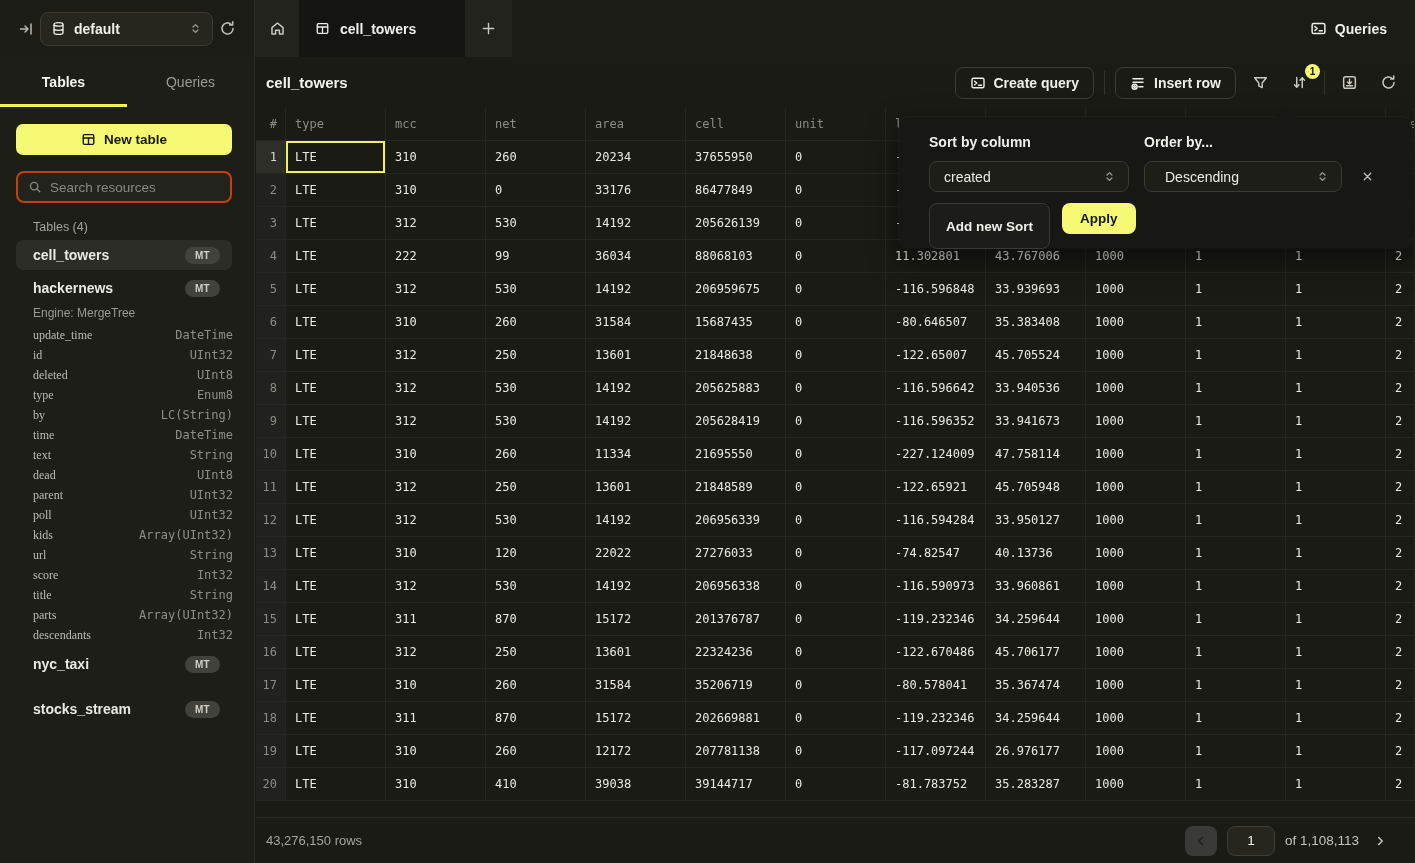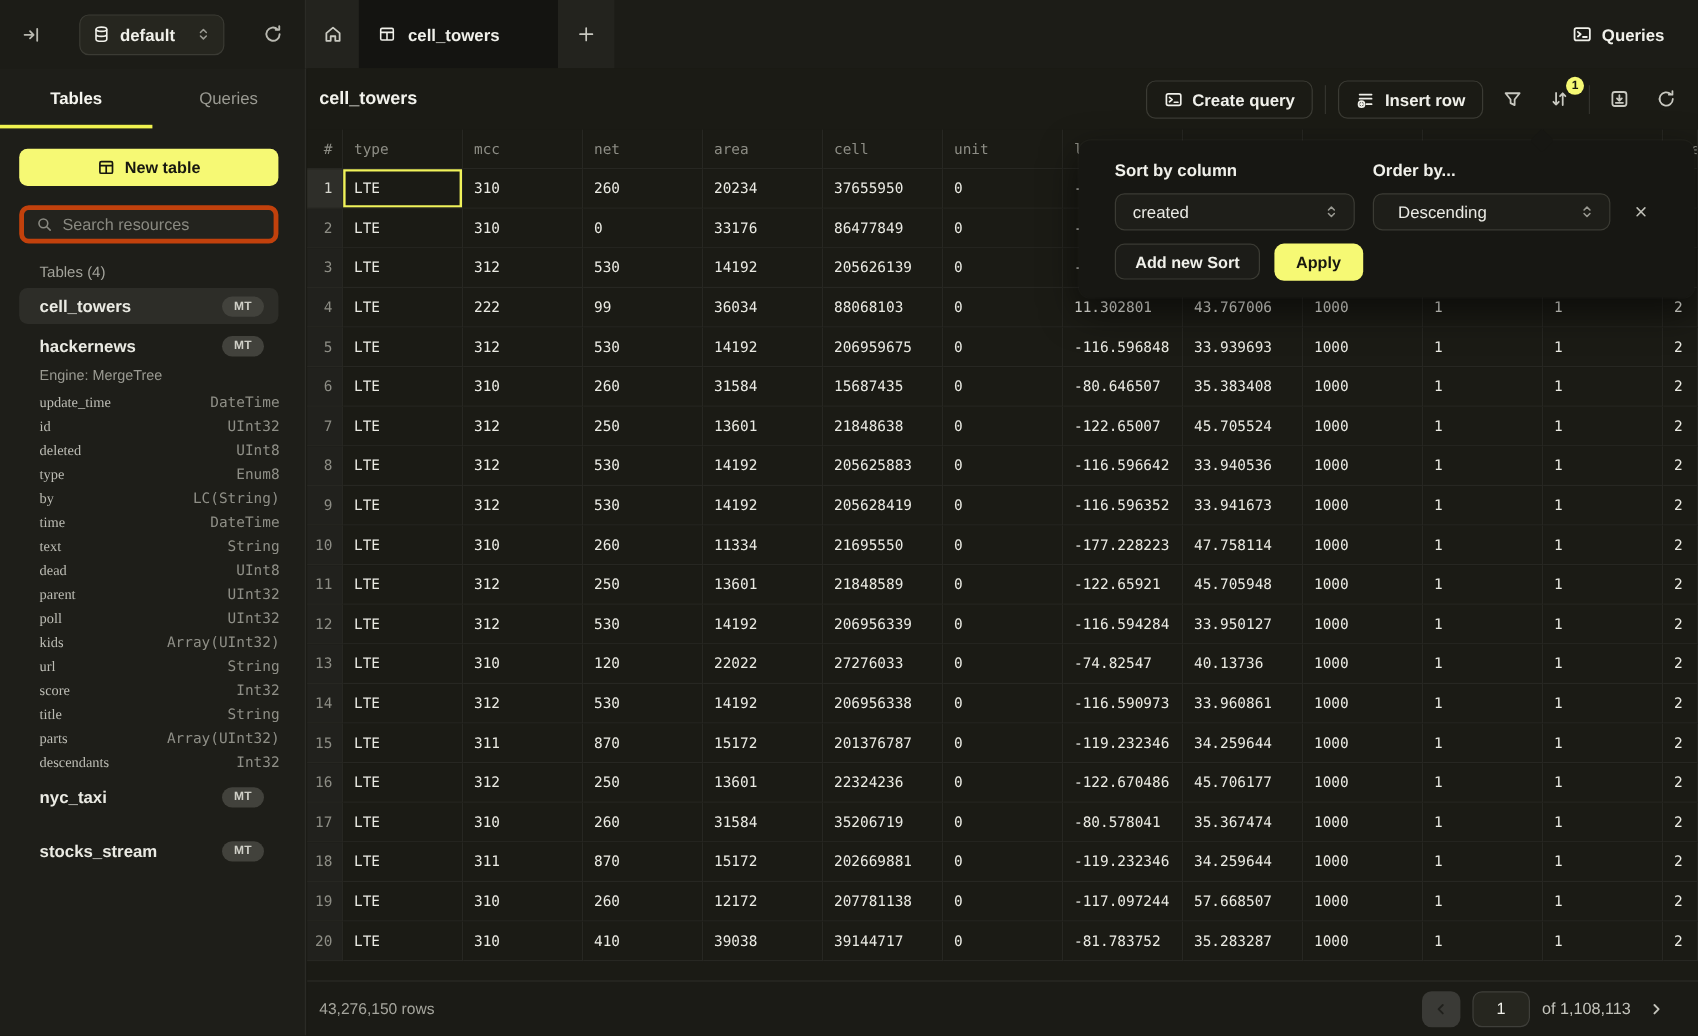--- a/index.html
+++ b/index.html
@@ -6,41 +6,41 @@
   html,body { width:1415px; height:863px; overflow:hidden; }
   body {
     font-family:"Liberation Sans", sans-serif;
     background:#1b1b16; color:#ececе6; position:relative;
   }
   svg { display:block; }
 
   
   .topbar { position:absolute; left:0; top:0; width:1415px; height:57px; background:#1c1c17; }
   .topbar-left { position:absolute; left:0; top:0; width:255px; height:57px;
-    border-right:1px solid #2b2b26; display:flex; align-items:center; gap:28px; padding:0 14px; background:#1c1c17; }
+    border-right:1px solid #2b2b26; display:flex; align-items:center; gap:2px; padding:0 14px; background:#1c1c17; }
   .icon-btn { background:none; border:none; color:#b9b9b1; cursor:pointer; display:flex; align-items:center; justify-content:center; padding:4px; border-radius:6px; }
   .db-select { flex:1; height:34px; display:flex; align-items:center; gap:8px; padding:0 10px;
     background:#26261f; border:1px solid #3b3b34; border-radius:8px; color:#f0f0ea; font-size:14px; font-weight:600; cursor:pointer; }
   .db-select .spacer { flex:1; }
   .tabstrip { position:absolute; left:255px; top:0; width:257px; height:57px; background:#23231e; display:flex; align-items:stretch; }
   .home-btn { width:44px; display:flex; align-items:center; justify-content:center; color:#c9c9c1; background:none; border:none; cursor:pointer; }
   .tab { width:166px; background:#141411; display:flex; align-items:center; gap:10px; padding:0 16px; color:#f0f0ea; font-size:14px; font-weight:600; border:none; cursor:pointer; }
   .plus-btn { width:47px; display:flex; align-items:center; justify-content:center; color:#c9c9c1; background:none; border:none; font-size:18px; cursor:pointer; }
   .topbar-right { position:absolute; right:18px; top:0; height:57px; display:flex; align-items:center; }
   .ghost-btn { display:flex; align-items:center; gap:8px; background:none; border:none; color:#f0f0ea; font-size:14px; font-weight:600; cursor:pointer; padding:6px 10px; border-radius:8px; }
 
   
   .sidebar { position:absolute; left:0; top:57px; width:255px; height:806px; background:#1e1e19; border-right:1px solid #2b2b26; }
   .side-tabs { height:50px; display:flex; }
   .side-tab { flex:1; display:flex; align-items:center; justify-content:center; font-size:14px; color:#9a9a92; background:none; border:none; cursor:pointer; position:relative; }
   .side-tab.active { color:#f5f5ef; font-weight:700; }
   .side-tab.active::after { content:""; position:absolute; left:0; right:0; bottom:0; height:3px; background:#f0f24f; }
   .new-table-btn { position:absolute; left:16px; top:67px; width:216px; height:31px; background:#f6f974; color:#17170f;
     border:none; border-radius:7px; font-size:13.5px; font-weight:700; display:flex; align-items:center; justify-content:center; gap:8px; cursor:pointer; }
-  .search-box { position:absolute; left:16px; top:114px; width:216px; height:32px; background:#23231e; border:4px solid #c2410c; border-radius:8px;
+  .search-box { position:absolute; left:16px; top:114px; width:216px; height:32px; background:#23231e; border:2px solid #c2410c; border-radius:8px;
     display:flex; align-items:center; gap:8px; padding:0 10px; color:#8a8a82; }
   .search-box input { flex:1; background:none; border:none; outline:none; color:#d8d8d0; font-size:13.5px; font-family:inherit; }
   .search-box input::placeholder { color:#8a8a82; }
   .section-label { position:absolute; left:33px; top:163px; font-size:12.5px; color:#a3a39b; }
   .tbl-item { position:absolute; left:16px; width:216px; height:30px; display:flex; align-items:center; padding:0 12px 0 17px;
     border-radius:7px; color:#ececе6; font-size:14px; cursor:pointer; color:#eaeae3; }
   .tbl-item.selected { background:#2d2d28; }
   .tbl-item .name { flex:1; font-weight:600; }
   .badge { background:#42423c; color:#cfcfc7; font-size:10px; font-weight:700; padding:3px 10px; border-radius:10px; letter-spacing:.3px; }
   .engine-line { position:absolute; left:33px; top:249px; font-size:12px; color:#9a9a92; }
@@ -89,21 +89,21 @@
   .sort-popup { position:absolute; left:899px; top:117px; width:513px; height:131px; background:#171713; border-radius:10px;
     box-shadow:0 12px 30px rgba(0,0,0,.55), 0 0 0 1px rgba(255,255,255,.03); z-index:20; }
   .popup-caret { position:absolute; top:-7px; left:379px; width:14px; height:14px; background:#171713; transform:rotate(45deg); border-radius:2px; }
   .sp-label { position:absolute; top:17px; font-size:14px; font-weight:700; color:#f0f0ea; }
   .sp-label.l1 { left:30px; } .sp-label.l2 { left:245px; }
   .sp-select { position:absolute; top:44px; height:31px; background:#1e1e19; border:1px solid #3b3b34; border-radius:8px;
     display:flex; align-items:center; padding:0 12px 0 14px; font-size:14px; color:#eaeae4; cursor:pointer; }
   .sp-select .spacer { flex:1; }
   .sp-select.s1 { left:30px; width:200px; } .sp-select.s2 { left:245px; width:198px;padding-left:20px; }
   .sp-close { position:absolute; left:460px; top:51px; background:none; border:none; color:#c0c0b8; cursor:pointer; padding:2px; }
-  .sp-add { position:absolute; left:30px; top:86px; height:30px; padding:0 16px; background:#1c1c18; border:1px solid #3b3b34;
+  .sp-add { position:absolute; left:30px; top:86px; height:46px; padding:0 16px; background:#1c1c18; border:1px solid #3b3b34;
     border-radius:8px; color:#f0f0ea; font-size:13.5px; font-weight:600; cursor:pointer; }
   .sp-apply { position:absolute; left:163px; top:86px; height:31px; padding:0 18px; background:#f6f974; border:none;
     border-radius:8px; color:#17170f; font-size:13.5px; font-weight:700; cursor:pointer; }
 </style>
 </head>
 <body>
 
 <header class="topbar">
   <div class="topbar-left">
     <button class="icon-btn">
@@ -502,21 +502,21 @@
           <div class="cell">2</div>
         </div>
         <div class="grid-row">
           <div class="num">10</div>
           <div class="cell">LTE</div>
           <div class="cell">310</div>
           <div class="cell">260</div>
           <div class="cell">11334</div>
           <div class="cell">21695550</div>
           <div class="cell">0</div>
-          <div class="cell">-177.228223</div>
+          <div class="cell">-227.124009</div>
           <div class="cell">47.758114</div>
           <div class="cell">1000</div>
           <div class="cell">1</div>
           <div class="cell">1</div>
           <div class="cell">2</div>
         </div>
         <div class="grid-row">
           <div class="num">11</div>
           <div class="cell">LTE</div>
           <div class="cell">312</div>
@@ -638,21 +638,21 @@
         </div>
         <div class="grid-row">
           <div class="num">19</div>
           <div class="cell">LTE</div>
           <div class="cell">310</div>
           <div class="cell">260</div>
           <div class="cell">12172</div>
           <div class="cell">207781138</div>
           <div class="cell">0</div>
           <div class="cell">-117.097244</div>
-          <div class="cell">57.668507</div>
+          <div class="cell">26.976177</div>
           <div class="cell">1000</div>
           <div class="cell">1</div>
           <div class="cell">1</div>
           <div class="cell">2</div>
         </div>
         <div class="grid-row">
           <div class="num">20</div>
           <div class="cell">LTE</div>
           <div class="cell">310</div>
           <div class="cell">410</div>

